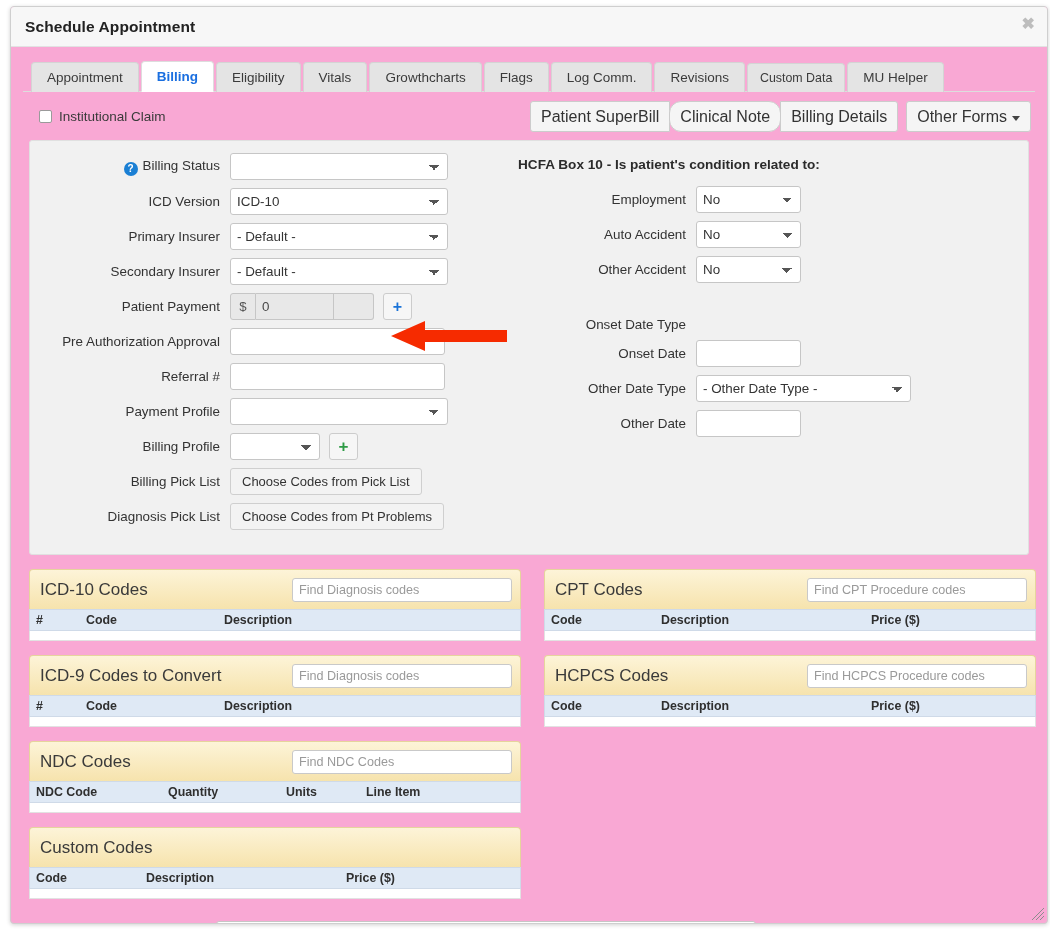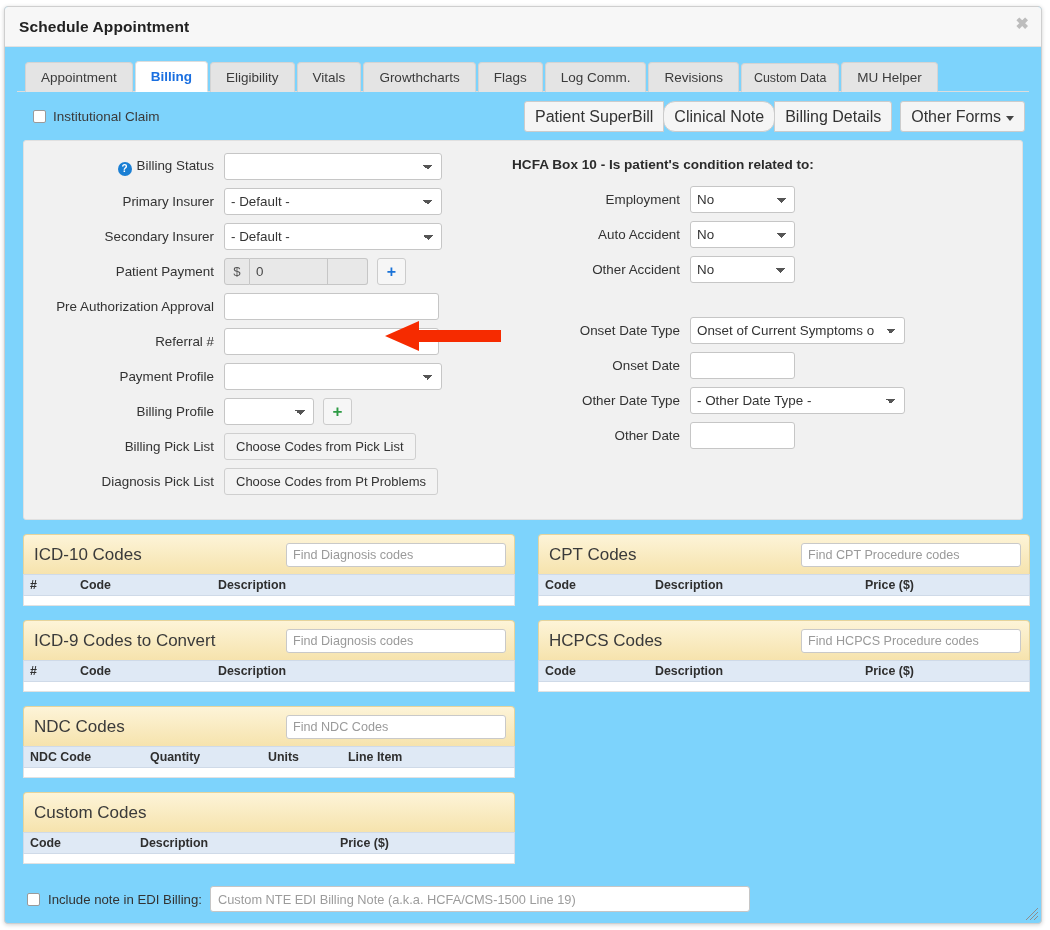--- a/index.html
+++ b/index.html
@@ -9,23 +9,23 @@
     background: #ffffff;
     font-family: "Liberation Sans", sans-serif;
     font-size: 13px;
     color: #333333;
     overflow: hidden;
   }
 
   
   .modal {
     position: absolute;
-    left: 4px; top: 6px;
+    left: 10px; top: 6px;
     width: 1038px; height: 918px;
-    background: #7dd3fc;
+    background: #f9a8d4;
     border: 1px solid #cfcfcf;
     border-radius: 4px;
     box-shadow: 0 1px 4px rgba(0,0,0,.18);
     overflow: hidden;
   }
   .modal-header {
     height: 40px;
     background: #f7f7f7;
     border-bottom: 1px solid #e2e2e2;
     display: flex; align-items: center;
@@ -334,20 +334,26 @@
 
       <div class="col-left">
 
         <div class="frow">
           <div class="flabel"><span class="help-icon">?</span><span>Billing Status</span></div>
           <div class="fctl">
             <select class="inp w218"><option></option></select>
           </div>
         </div>
 
+        <div class="frow">
+          <div class="flabel">ICD Version</div>
+          <div class="fctl">
+            <select class="inp w218"><option>ICD-10</option></select>
+          </div>
+        </div>
 
         <div class="frow">
           <div class="flabel">Primary Insurer</div>
           <div class="fctl">
             <select class="inp w218"><option>- Default -</option></select>
           </div>
         </div>
 
         <div class="frow">
           <div class="flabel">Secondary Insurer</div>
@@ -434,23 +440,20 @@
           <div class="rlabel">Other Accident</div>
           <div class="fctl">
             <select class="inp w105"><option>No</option></select>
           </div>
         </div>
 
         <div class="spacer-24"></div>
 
         <div class="frow">
           <div class="rlabel">Onset Date Type</div>
-          <div class="fctl">
-            <select class="inp" style="width:215px;"><option>Onset of Current Symptoms o</option></select>
-          </div>
         </div>
 
         <div class="frow">
           <div class="rlabel">Onset Date</div>
           <div class="fctl">
             <input class="inp w105" value="" style="">
           </div>
         </div>
 
         <div class="frow">
@@ -519,21 +522,21 @@
           <div class="cp-head">
             <div class="cp-title">NDC Codes</div>
             <div class="cp-search">
               <input placeholder="Find NDC Codes" style="">
               <svg class="cp-arrow" width="11" height="12" viewBox="0 0 11 12">
                   <path d="M3.5 0 H7.5 V6 H10.5 L5.5 11.5 L0.5 6 H3.5 Z" fill="#a8a8a8"></path>
                 </svg>
             </div>
           </div>
           <div class="cp-cols">
-            <span style="width:120px;">NDC Code</span>
+            <span style="width:132px;">NDC Code</span>
             <span style="width:118px;">Quantity</span>
             <span style="width:80px;">Units</span>
             <span>Line Item</span>
           </div>
           <div class="cp-body"></div>
         </div>
 
         <div class="codepanel">
           <div class="cp-head">
             <div class="cp-title">Custom Codes</div>

